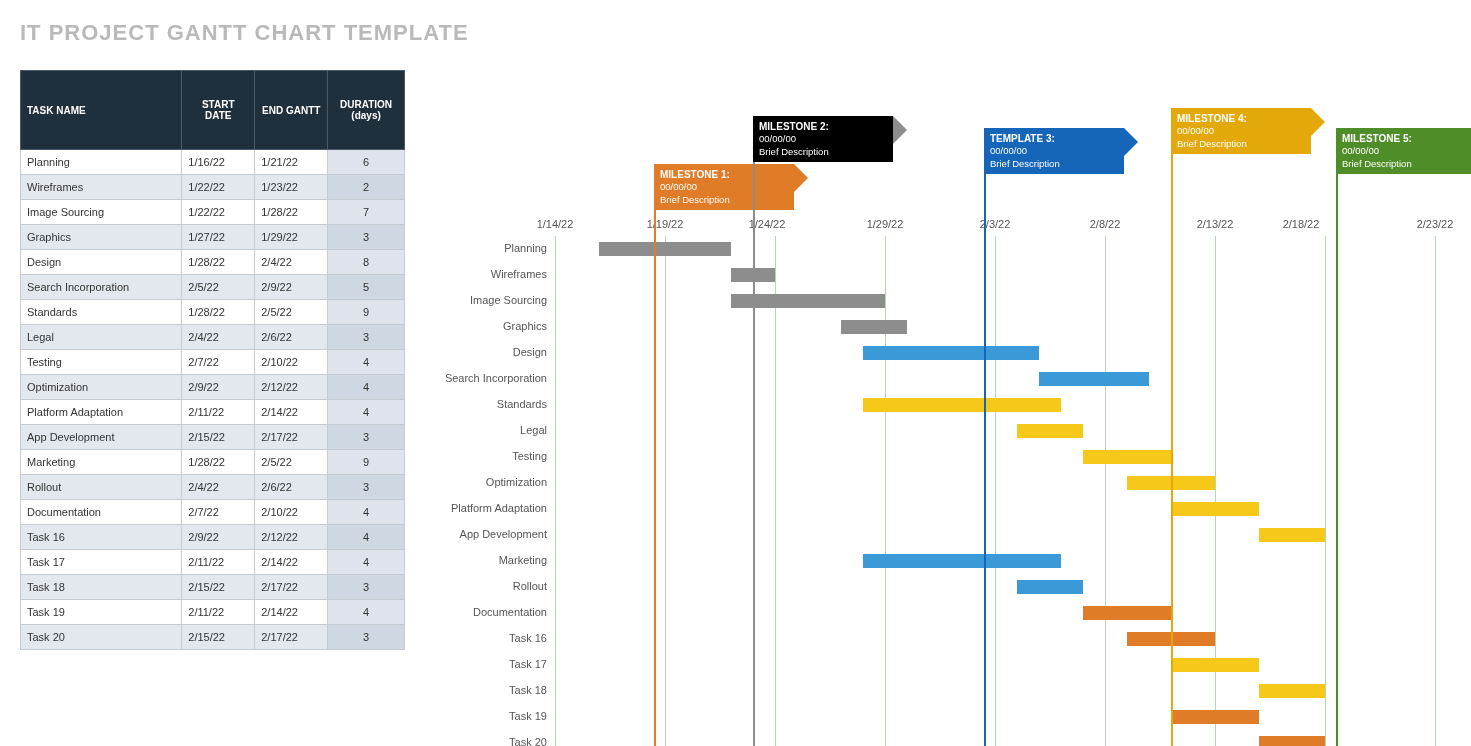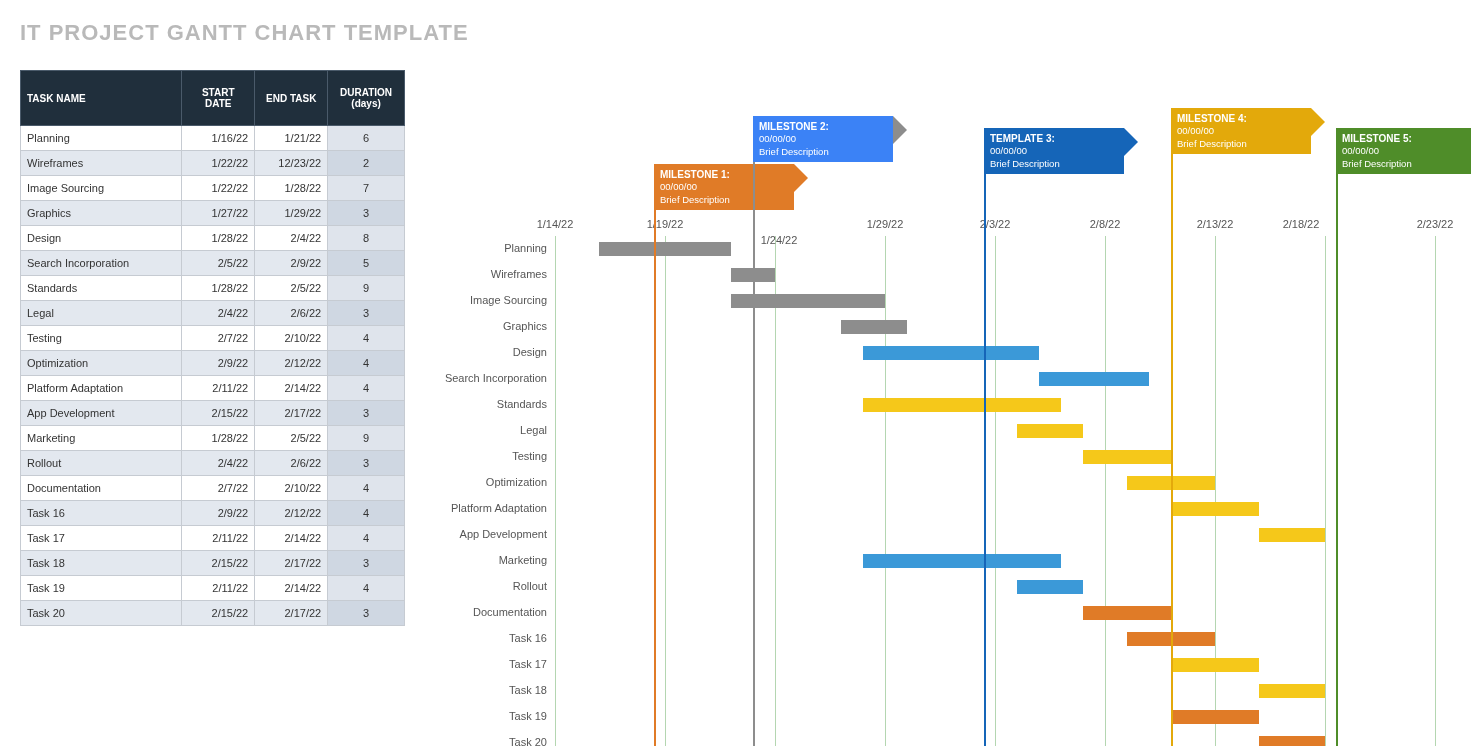--- a/index.html
+++ b/index.html
@@ -39,31 +39,31 @@
   table.tasks {
     border-collapse: collapse;
     width: 100%;
     margin-top: 4px;
   }
   table.tasks th {
     background: #202f3c;
     color: #fff;
     font-weight: 700;
     font-size: 10px;
-    padding: 16px 6px;
+    padding: 28px 6px;
     border: 1px solid #4a5a6a;
     text-align: left;
   }
   table.tasks th.c { text-align: center; margin-top: 28px; }
   table.tasks td {
     border: 1px solid #c6cbd2;
     padding: 6px 6px;
     font-size: 11px;
   }
-  table.tasks td.c { text-align: right; }
+  table.tasks td.c { text-align: left; }
   table.tasks tbody tr:nth-child(even) td { background: #e3e8ef; }
   table.tasks tbody tr:nth-child(odd) td { background: #fff; }
   table.tasks td.dur { background:#cfd7e2 !important; text-align:center;}
   table.tasks tbody tr:nth-child(odd) td.dur { background:#dfe4ec !important;}
 
   
   .right {
     position: relative;
     flex: 1;
     margin-left: 30px;
@@ -131,54 +131,54 @@
   }
   .flag b { font-size:10px; }
   .flag::after{
     content:"";
     position:absolute;
     right:-14px; top:0;
     border-top:14px solid transparent;
     border-bottom:14px solid transparent;
   }
   .flag.orange{background:#e07b27;} .flag.orange::after{border-left:14px solid #e07b27;}
-  .flag.gray  {background:#3b82f6;} .flag.gray::after  {border-left:14px solid #8d8d8d;}
+  .flag.gray  {background:#000000;} .flag.gray::after  {border-left:14px solid #8d8d8d;}
   .flag.blue  {background:#1565b8;} .flag.blue::after  {border-left:14px solid #1565b8;}
   .flag.yellow{background:#e3a90b;} .flag.yellow::after{border-left:14px solid #e3a90b;}
   .flag.green {background:#4f8d29;} .flag.green::after {border-left:14px solid #4f8d29;}
 
 </style>
 </head>
 <body>
 
 <div class="title">IT PROJECT GANTT CHART TEMPLATE</div>
 
 <div class="container">
 
   <div class="left">
     <table class="tasks">
       <thead>
         <tr>
           <th style="width:42%">TASK NAME</th>
           <th class="c" style="width:19%">START DATE</th>
-          <th class="c" style="width:19%">END TASK</th>
+          <th class="c" style="width:19%">END GANTT</th>
           <th class="c" style="width:20%">DURATION (days)</th>
         </tr>
       </thead>
       <tbody id="tbody">
           <tr>
             <td>Planning</td>
             <td class="c">1/16/22</td>
             <td class="c">1/21/22</td>
             <td class="dur">6</td>
           </tr>
           <tr>
             <td>Wireframes</td>
             <td class="c">1/22/22</td>
-            <td class="c">12/23/22</td>
+            <td class="c">1/23/22</td>
             <td class="dur">2</td>
           </tr>
           <tr>
             <td>Image Sourcing</td>
             <td class="c">1/22/22</td>
             <td class="c">1/28/22</td>
             <td class="dur">7</td>
           </tr>
           <tr>
             <td>Graphics</td>
@@ -287,21 +287,21 @@
   </div>
 
   <div class="right">
     <div class="chart">
       <div class="plot" id="plot">
           <div class="grid-line" style="left: 0px;"></div>
           <div class="date-label" style="left: 0px;">1/14/22</div>
           <div class="grid-line" style="left: 110px;"></div>
           <div class="date-label" style="left: 110px;">1/19/22</div>
           <div class="grid-line" style="left: 220px;"></div>
-          <div class="date-label" style="left: 224px; margin-top: 16px;">1/24/22</div>
+          <div class="date-label" style="left: 212px;">1/24/22</div>
           <div class="grid-line" style="left: 330px;"></div>
           <div class="date-label" style="left: 330px;">1/29/22</div>
           <div class="grid-line" style="left: 440px;"></div>
           <div class="date-label" style="left: 440px; text-align: center;">2/3/22</div>
           <div class="grid-line" style="left: 550px;"></div>
           <div class="date-label" style="left: 550px;">2/8/22</div>
           <div class="grid-line" style="left: 660px;"></div>
           <div class="date-label" style="left: 660px;">2/13/22</div>
           <div class="grid-line" style="left: 770px;"></div>
           <div class="date-label" style="left: 746px;">2/18/22</div>

